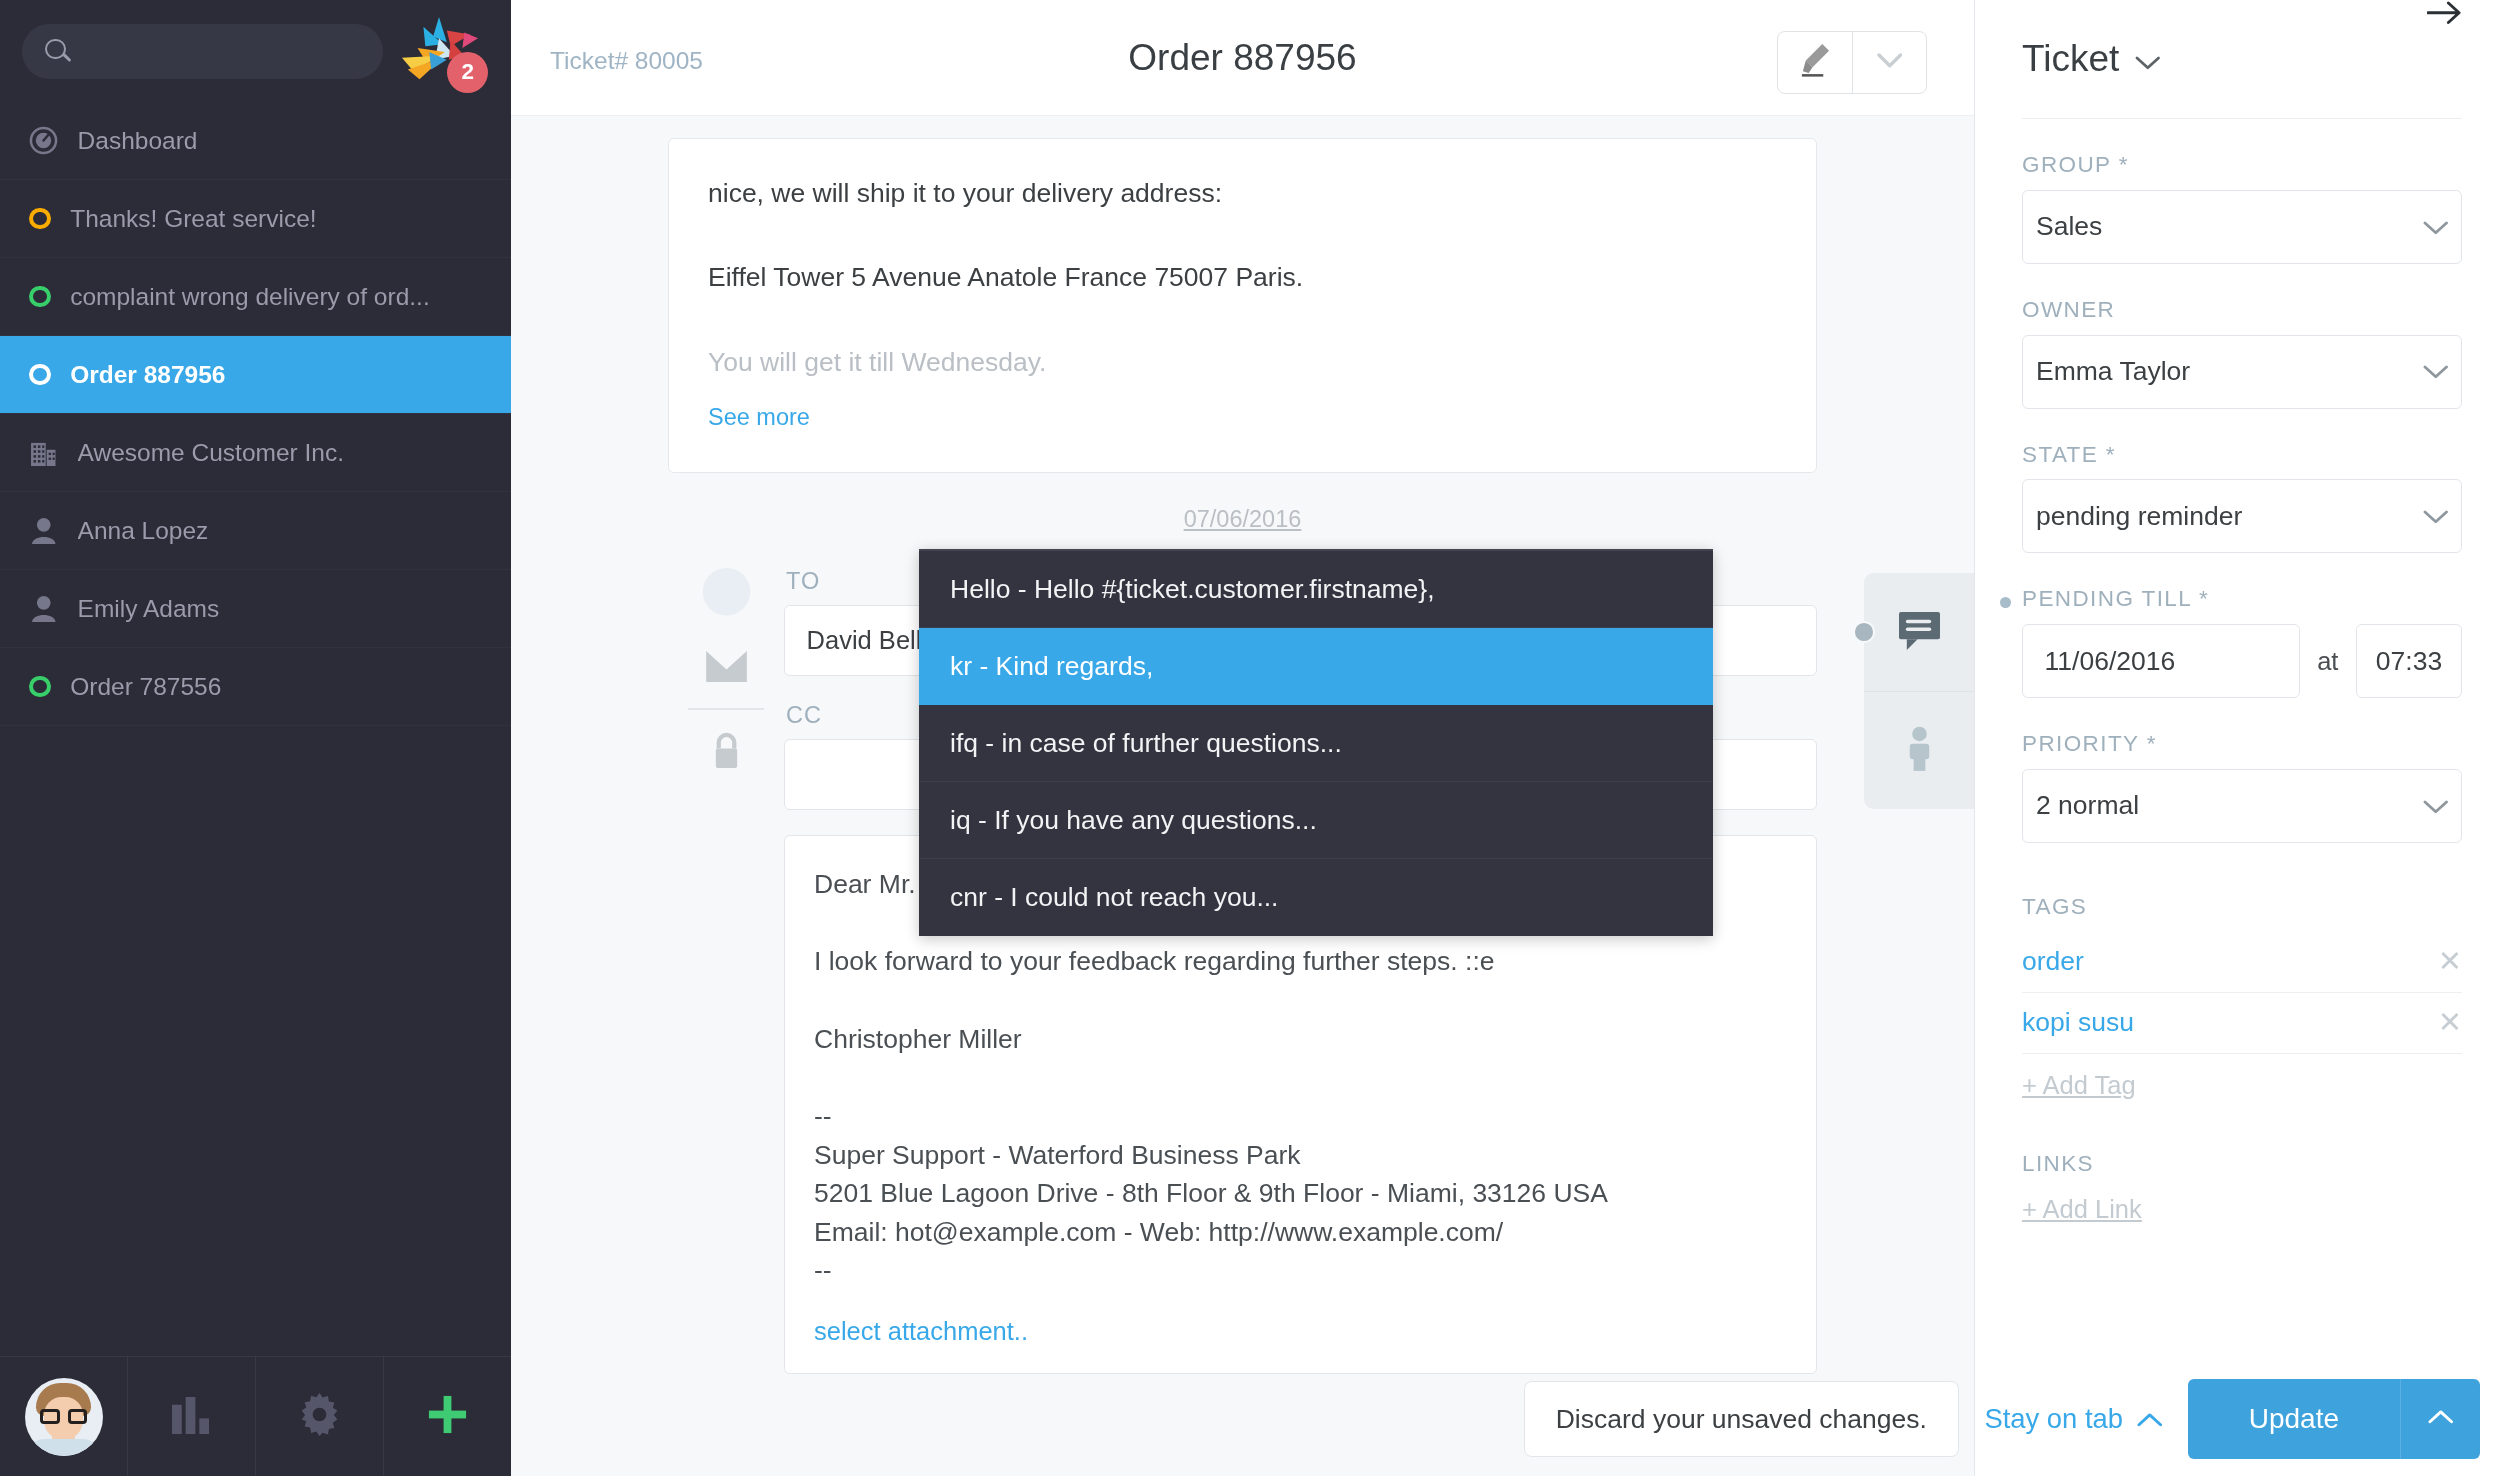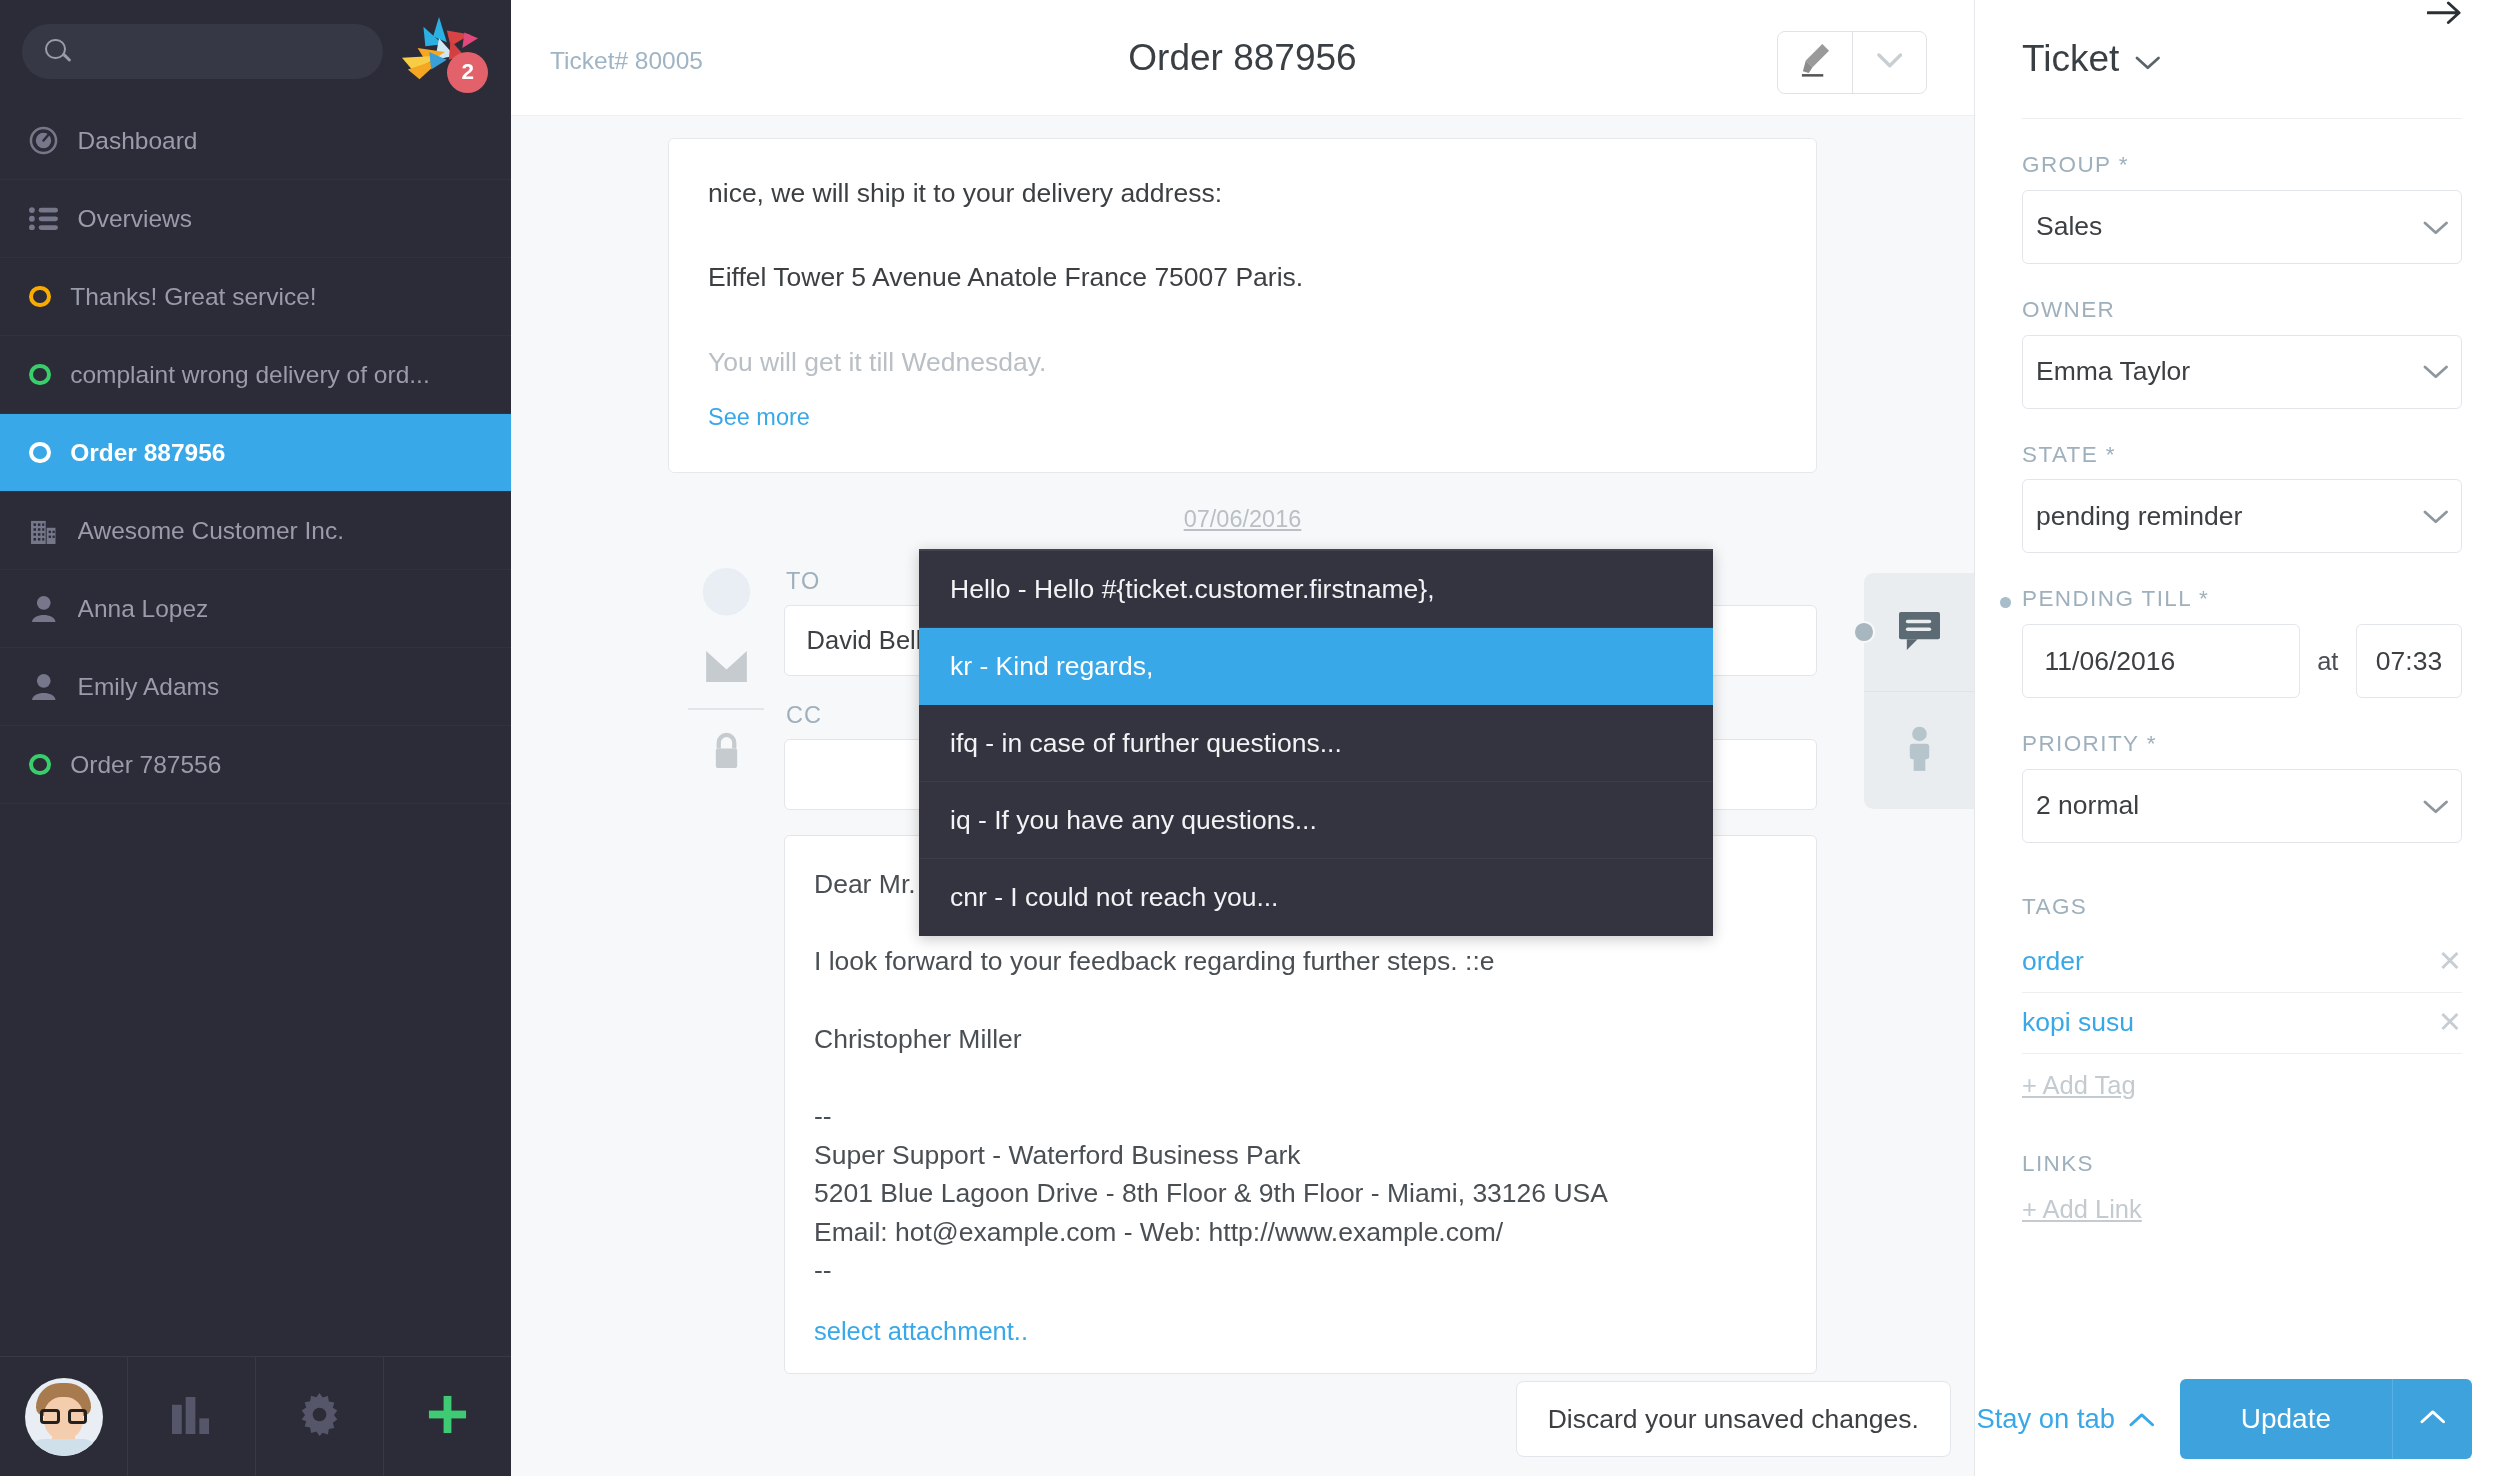--- a/index.html
+++ b/index.html
@@ -269,21 +269,21 @@
   .add-link {
     color: #c3cbd1; font-size: 25.5px; margin-top: 17.6px; display: block;
   }
   .rs-label.plain { margin-top: 51px; }
 
   
   .action-bar {
     position: absolute; left: 511px; right: 0; bottom: 0;
     height: 114px;
     display: flex; align-items: center; justify-content: flex-end;
-    padding-right: 37px; gap: 25.5px;
+    padding-right: 29px; gap: 25.5px;
     background: transparent;
     z-index: 30;
     pointer-events: none;
   }
   .action-bar > * { pointer-events: auto; }
   .discard-btn {
     background: #fff; border: 1px solid #e2e6ea; border-radius: 7.8px;
     height: 76px; display: flex; align-items: center; padding: 0 31px;
     font-size: 26.5px; color: #3c4043;
   }
@@ -338,33 +338,20 @@
         <span class="ic">
           <svg width="29" height="29" viewBox="0 0 30 30">
               <circle cx="15" cy="15" r="13" fill="none" stroke="#76778a" stroke-width="2.6"></circle>
               <circle cx="15" cy="15" r="8" fill="#76778a"></circle>
               <path d="M15 15 L21 8" stroke="#2b2c37" stroke-width="2.6" stroke-linecap="round"></path>
             </svg>
         </span>
         <span class="label">Dashboard</span>
       </div>
 
-      <div class="sb-item">
-        <span class="ic">
-          <svg width="29" height="23.5" viewBox="0 0 30 24">
-            <circle cx="3" cy="3" r="3" fill="#76778a"></circle>
-              <rect x="10" y="0.6" width="20" height="5" rx="2.5" fill="#76778a"></rect>
-            <circle cx="3" cy="12" r="3" fill="#76778a"></circle>
-              <rect x="10" y="9.6" width="20" height="5" rx="2.5" fill="#76778a"></rect>
-            <circle cx="3" cy="21" r="3" fill="#76778a"></circle>
-              <rect x="10" y="18.6" width="20" height="5" rx="2.5" fill="#76778a"></rect>
-          </svg>
-        </span>
-        <span class="label">Overviews</span>
-      </div>
 
       <div class="sb-item">
         <span class="st-dot yellow"></span>
         <span class="label">Thanks! Great service!</span>
       </div>
 
       <div class="sb-item">
         <span class="st-dot green"></span>
         <span class="label">complaint wrong delivery of ord...</span>
       </div>

